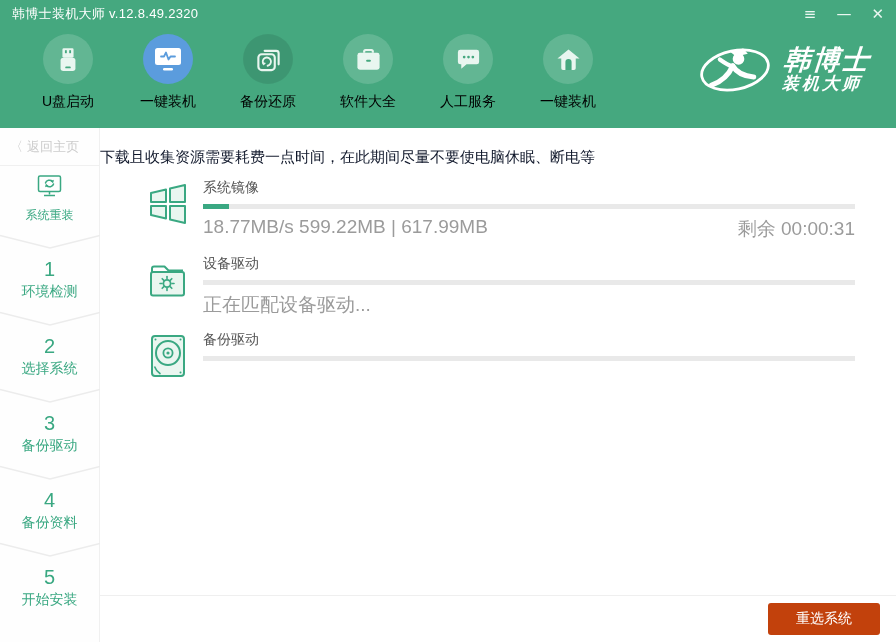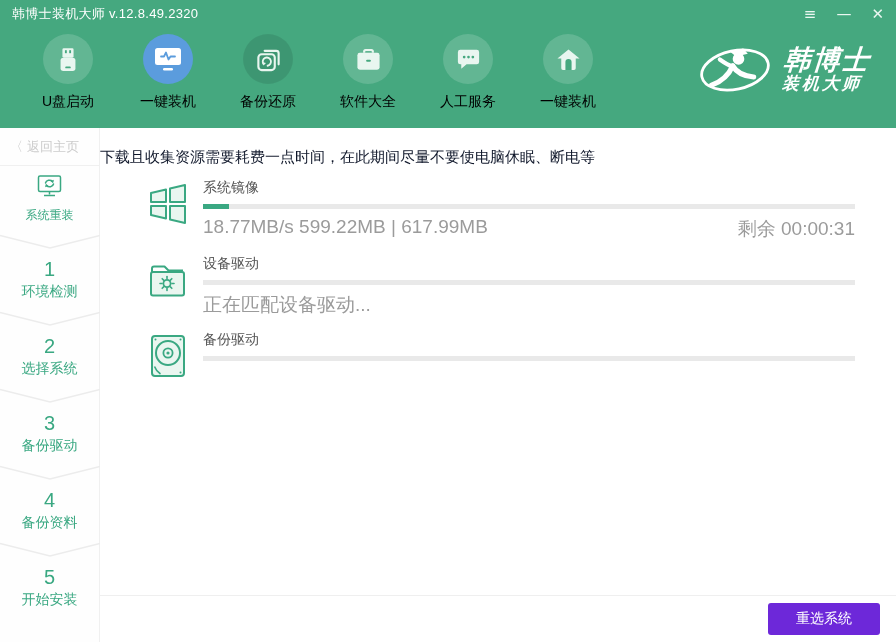--- a/index.html
+++ b/index.html
@@ -48,21 +48,21 @@
   .task-icon{width:40px;flex:0 0 auto;margin-right:15px;padding-top:2px;}
   .task-body{flex:1;min-width:0;}
   .task-name{font-size:14px;color:#565656;}
   .task-bar{height:5px;background:#e9e9e9;margin-top:7px;}
   .task-fill{height:100%;background:#3aa882;width:0;}
   .task-stats{display:flex;justify-content:space-between;margin-top:7px;color:#9b9b9b;font-size:19px;}
 
   
   .footer{height:47px;flex:0 0 auto;border-top:1px solid #efefef;display:flex;
     align-items:center;justify-content:flex-end;gap:9px;padding-right:16px;box-sizing:border-box;}
-  .btn{width:112px;height:32px;background:#6d28d9;color:#fff;font-size:14px;border:none;
+  .btn{width:112px;height:32px;background:#c2410c;color:#fff;font-size:14px;border:none;
     border-radius:3px;cursor:pointer;font-family:inherit;}
 </style>
 </head>
 <body>
 
 <div class="app">
 
   <div class="header">
     <div class="titlebar">
       <span class="app-title">韩博士装机大师 v.12.8.49.2320</span>

